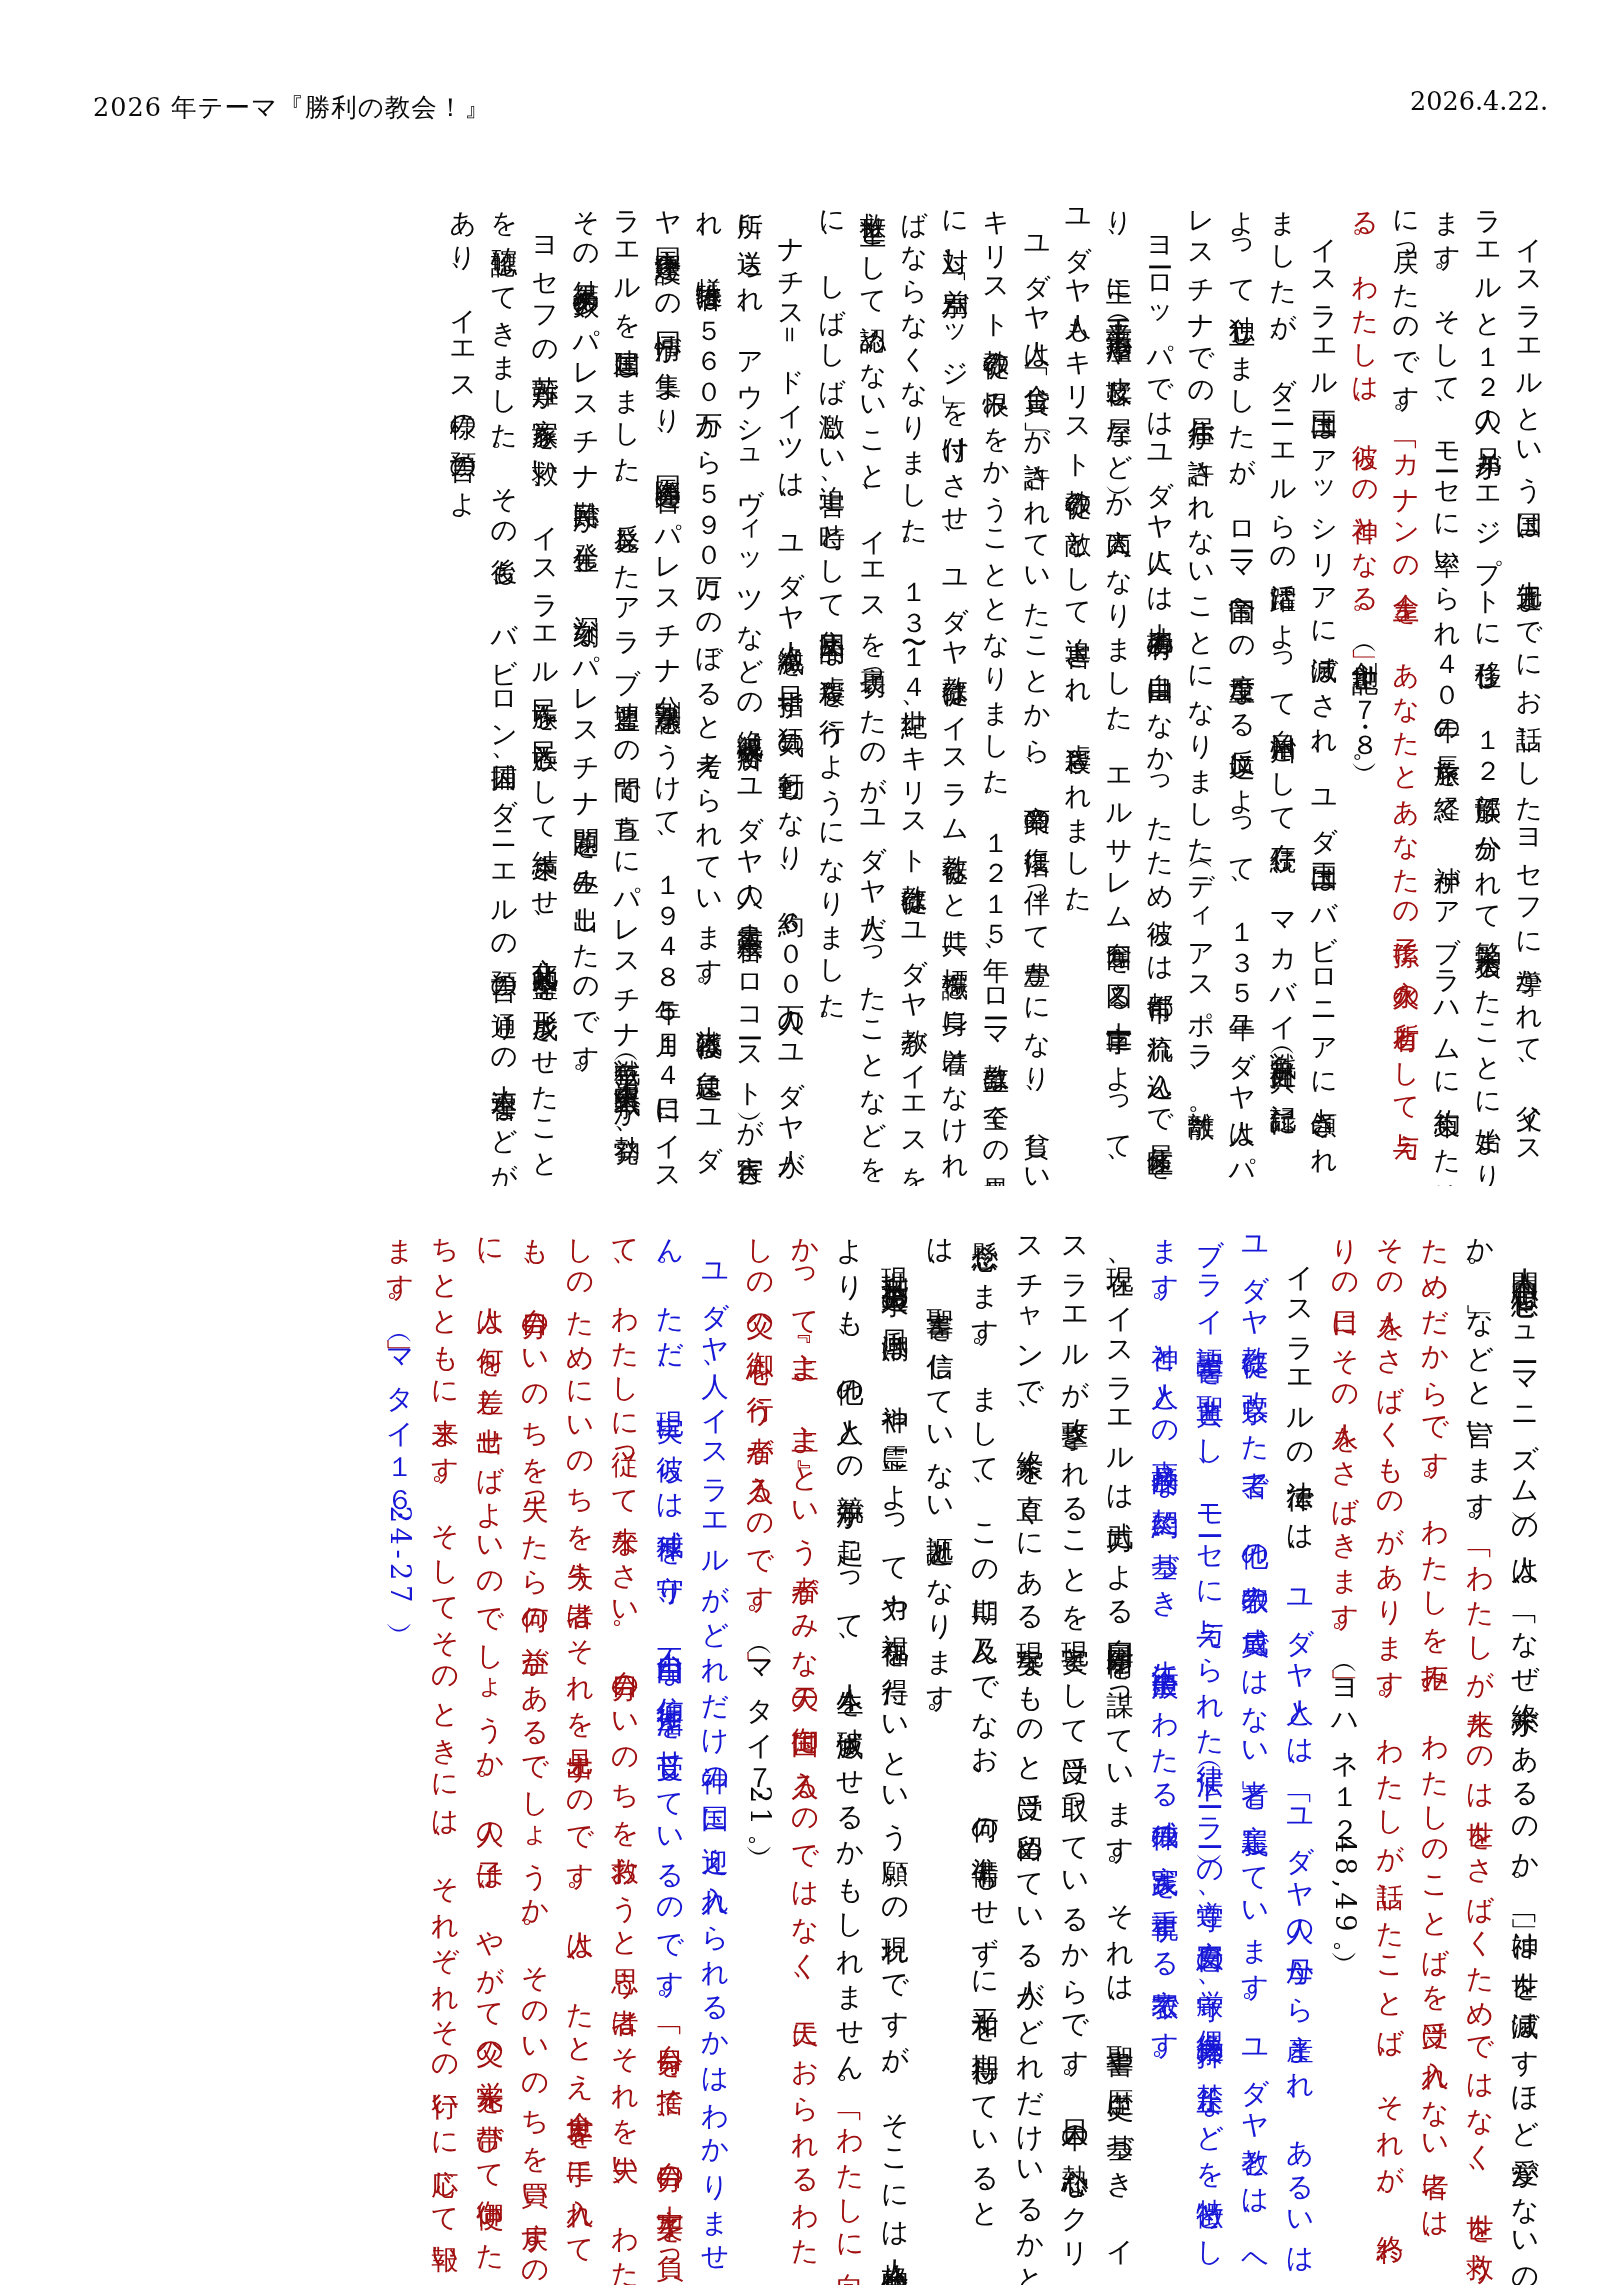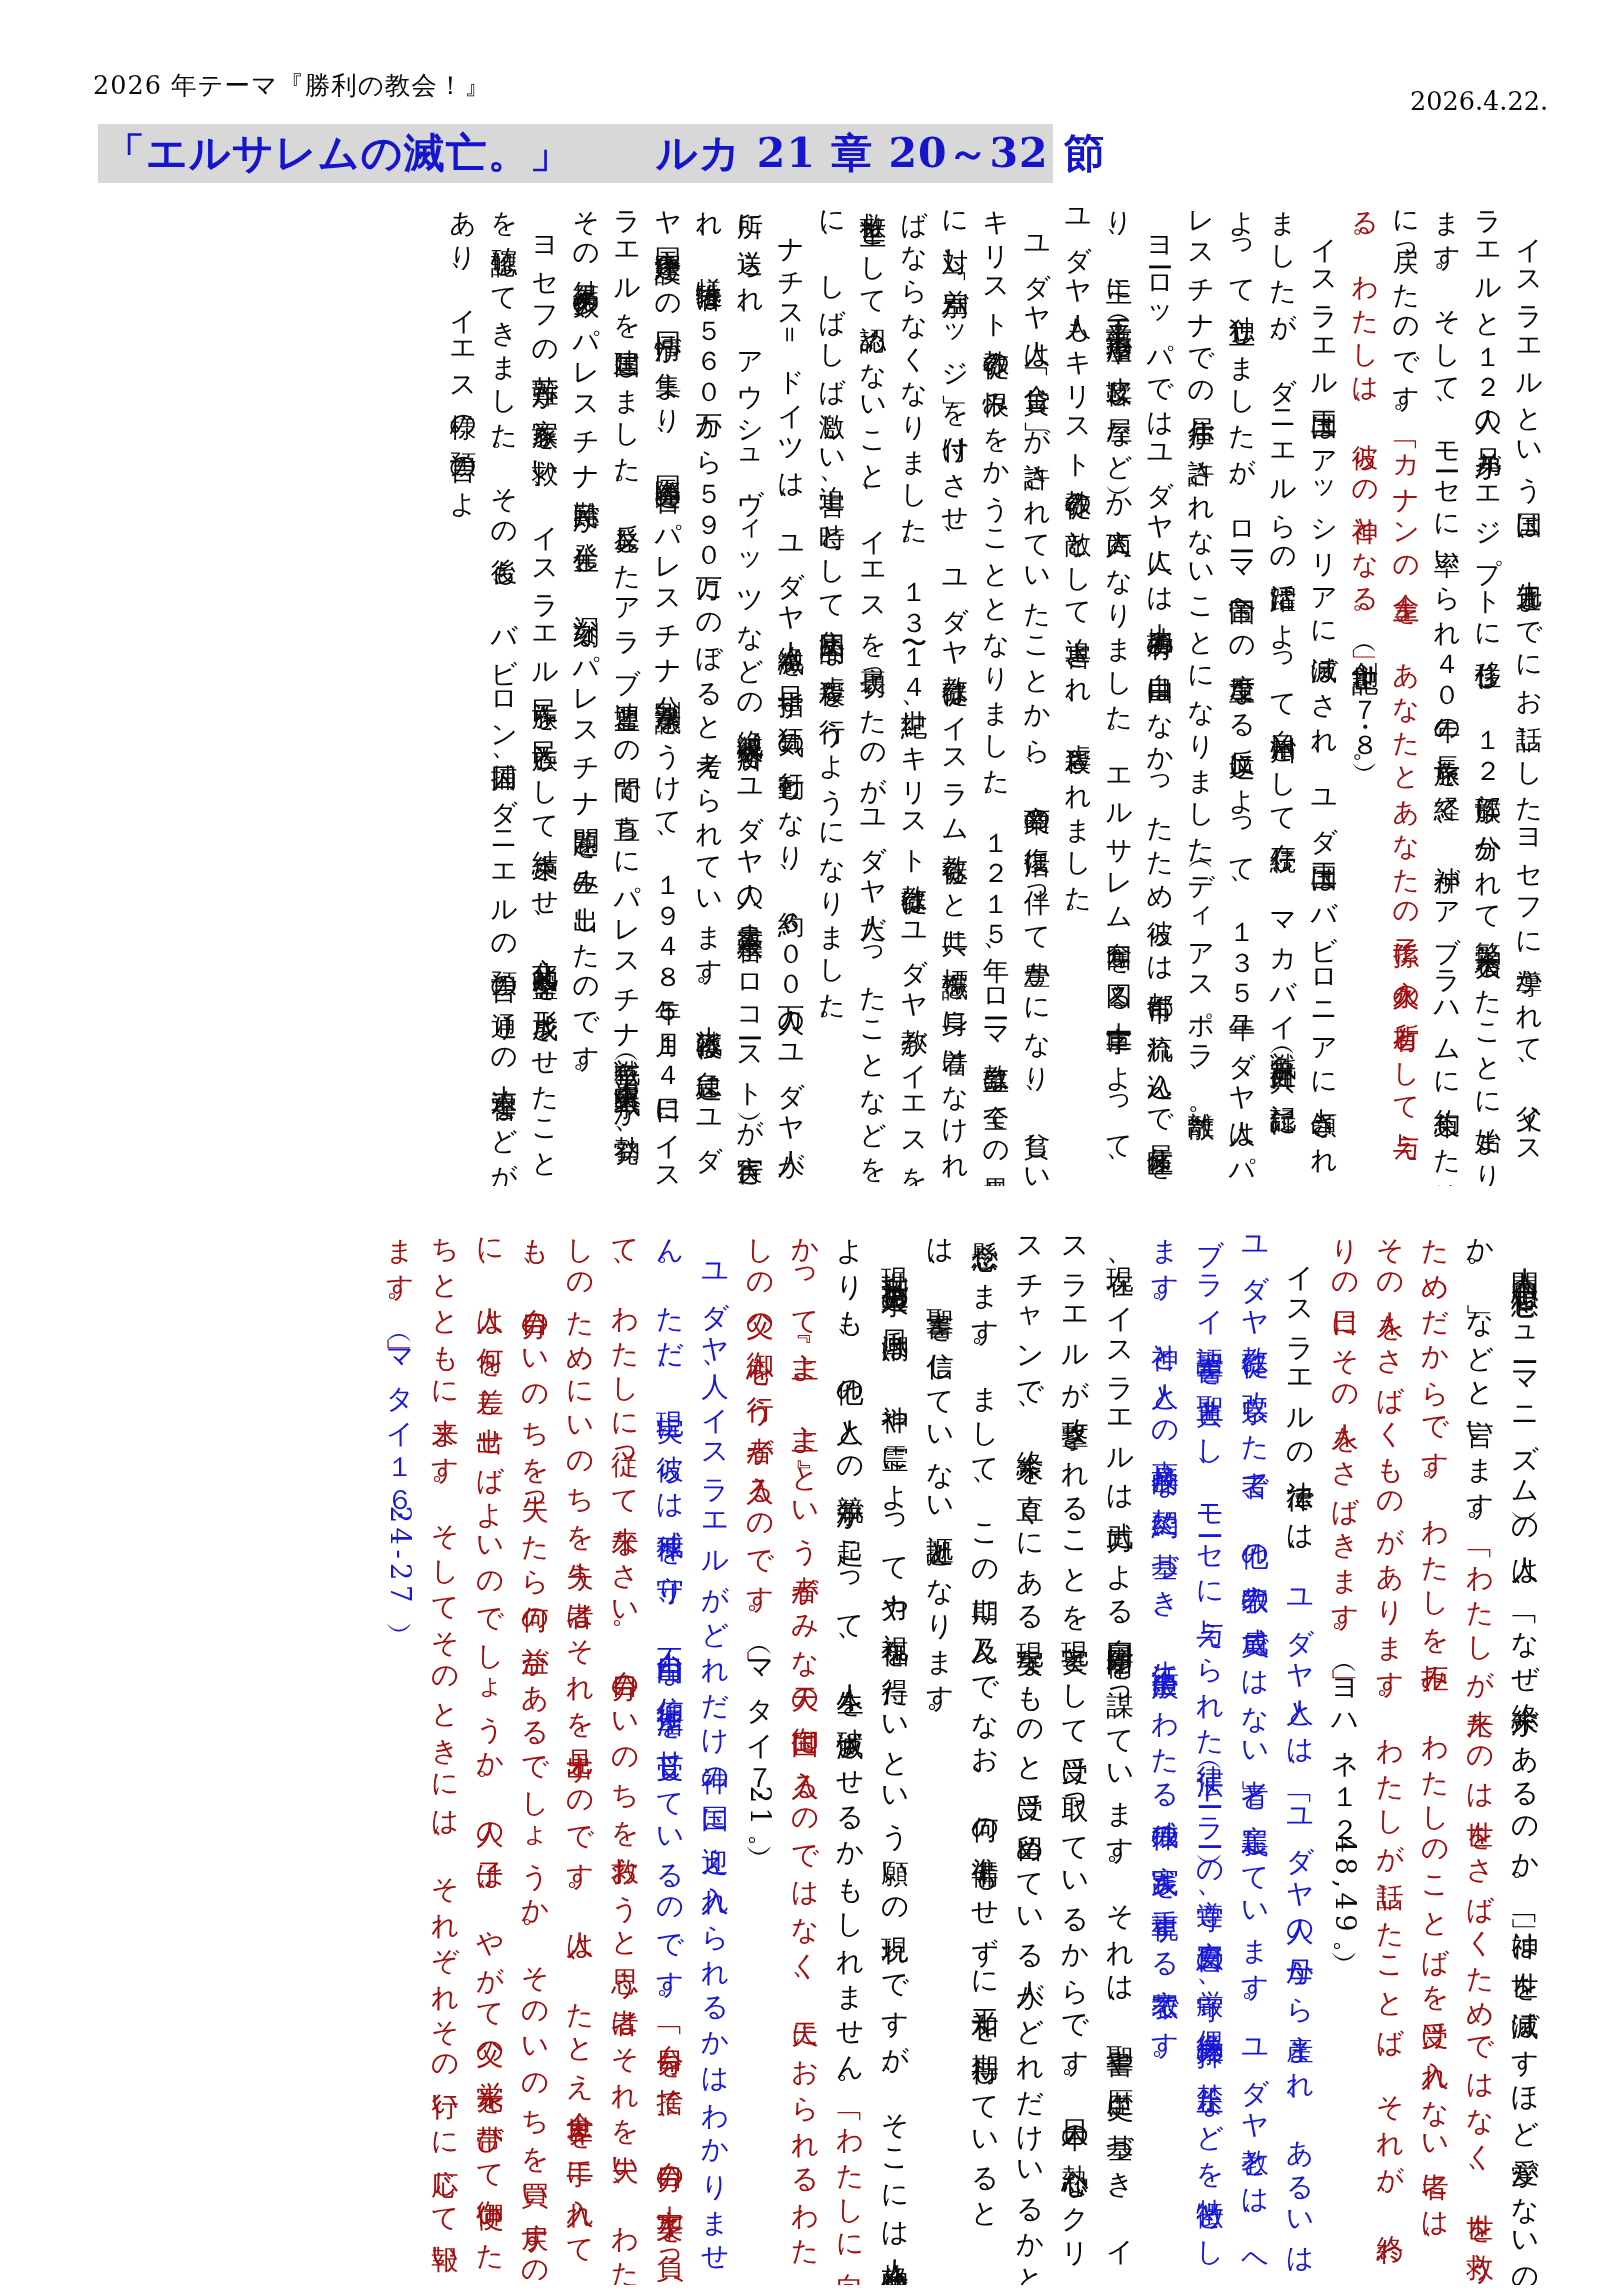--- a/index.html
+++ b/index.html
@@ -12,21 +12,21 @@
     width: 1621px;
     height: 2294px;
     background: #ffffff;
     overflow: hidden;
     font-family: "DejaVu Serif", "Liberation Serif", serif;
     color: var(--body-black, #0a0a0a);
   }
   .header-theme {
     position: absolute;
     left: 93px;
-    top: 68px;
+    top: 90px;
     font-size: 25.5px;
     letter-spacing: 1px;
     white-space: nowrap;
   }
   .header-date {
     position: absolute;
     right: 73px;
     top: 86px;
     font-size: 25.5px;
     white-space: nowrap;
@@ -85,23 +85,20 @@
 </style>
 </head>
 <body>
 
 <div class="page">
 
   <div class="header-theme">2026 年テーマ『勝利の教会！』</div>
 
   <div class="header-date">2026.4.22.</div>
 
-  <div class="title-bar">
-    <span class="title-text">「エルサレムの滅亡。」　　ルカ 21 章 20～32 節</span>
-  </div>
 
   <div class="vblock top-block">
       <p><span class="seg-black">イスラエルという国は、先週までにお話ししたヨセフに導かれて、父イスラエルと１２人の兄弟がエジプトに移住し、１２部族に分かれて繁栄増大したことに始まります。そして、モーセに率いられ４０年の長旅を経て、神がアブラハムに約束した地に戻ったのです。</span><span class="seg-red">「カナンの全土を、あなたとあなたの子孫に永久の所有として与える。わたしは、彼らの神となる。」</span><span class="seg-black">（創世記１７・８）。</span></p>
       <p><span class="seg-black">イスラエル王国はアッシリアに滅ぼされ、ユダ王国はバビロニアに占領されましたが、ダニエルらの活躍によって自治州として存続し、マカバイ戦争（外典に記録）によって独立しましたが、ローマ帝国への度重なる反逆によって、１３５年ユダヤ人はパレスチナでの居住が許されないことになりました（ディアスポラ、離散）。</span></p>
       <p><span class="seg-black">ヨーロッパではユダヤ人には土地所有の自由はなかったため彼らは都市に流れ込んで居住区を作り、主に手工業（鍛冶屋や皮鞣し屋など）か商人になりました。エルサレム奪回を図る十字軍によって、ユダヤ人もキリスト教徒の敵として迫害され、虐殺されました。</span></p>
       <p><span class="seg-black">ユダヤ人は「金貸し」が許されていたことから、商業の復活に伴って豊かになり、貧しいキリスト教徒の恨みをかうこととなりました。１２１５年、ローマ教皇は全ての異教徒に対し「差別バッジ」を付けさせ、ユダヤ教徒はイスラム教徒らと共に標識を身に着けなければならなくなりました。１３〜１４世紀、キリスト教徒はユダヤ教がイエスを救世主として認めないこと、イエスを裏切ったのがユダヤ人だったことなどを口実に、しばしば激しい迫害、時として集団的な虐殺を行うようになりました。</span></p>
       <p><span class="seg-black">ナチス＝ドイツは、ユダヤ人絶滅を目指す狂気の行動となり、約６００万人のユダヤ人が強制収容所に送られ、アウシュヴィッツなどの絶滅収容所でユダヤ人の大量殺害（ホロコースト）が実行され、犠牲者は５６０万から５９０万にのぼると考えられています。大戦後は急速にユダヤ国家建設への同情が集まり、国際連合のパレスチナ分割決議をうけて、１９４８年５月１４日にイスラエルを建国しました。反発したアラブ連盟との間で直ちにパレスチナ戦争（第一次中東戦争）が勃発、その結果多数のパレスチナ難民が発生し、深刻なパレスチナ問題を生み出したのです。</span></p>
       <p><span class="seg-black">ヨセフの苦難が家族を救い、イスラエル民族を民族として結束させ、文化的基盤を形成させたことを確認してきました。その後も、バビロン捕囚、ダニエルの預言の通りの大迫害などがあり、イエス様の預言のよ</span></p>
     </div>
 

